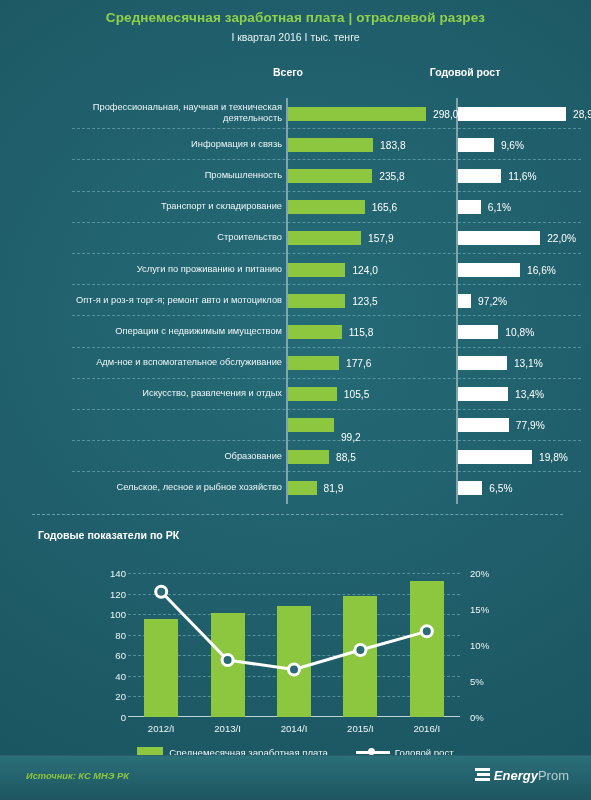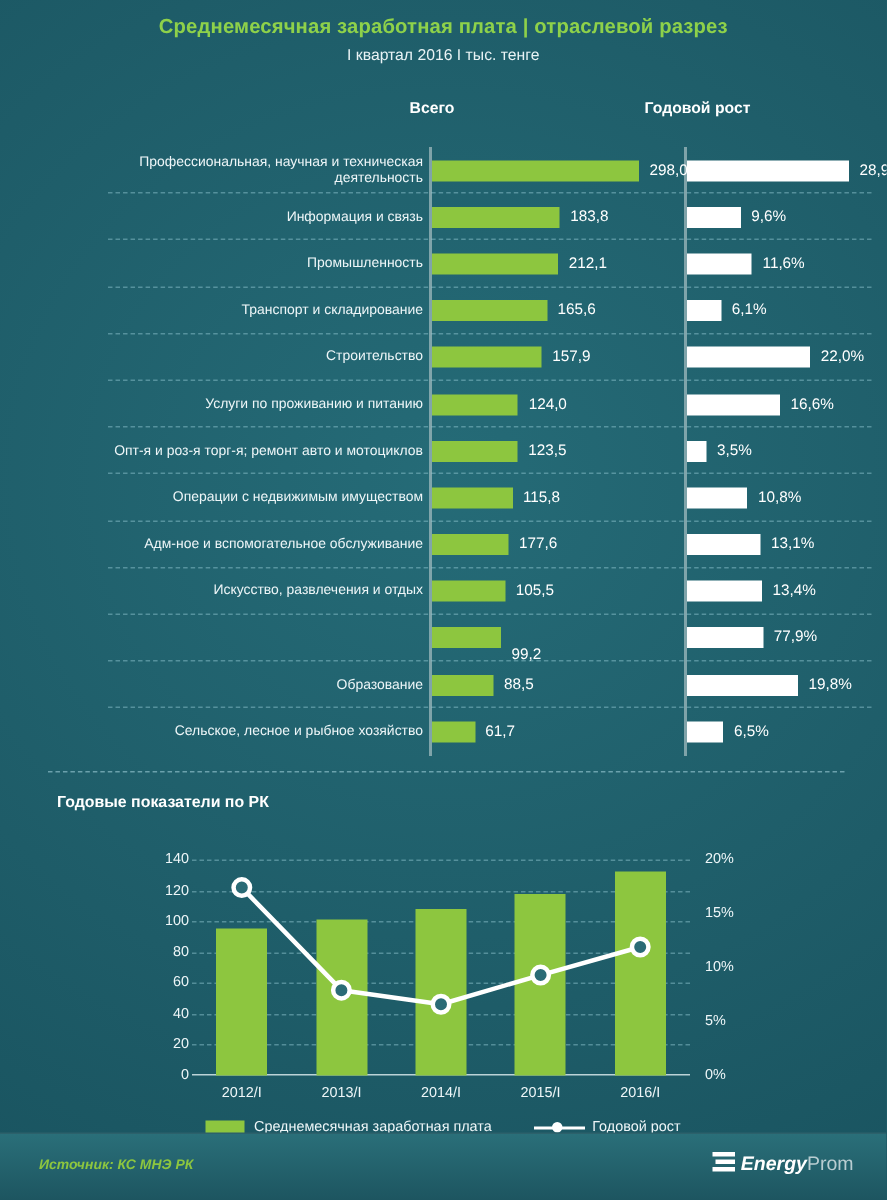--- a/index.html
+++ b/index.html
@@ -142,21 +142,21 @@
         <div class="rlabel">Информация и связь</div>
         <div class="gbar" style="width: 85.1154px;"></div>
         <div class="gval" style="left: 380.115px;">183,8</div>
         <div class="wbar" style="width: 35.8754px;"></div>
         <div class="wval" style="left: 500.875px;">9,6%</div>
         <div class="rowline"></div>
       </div>
       <div class="row">
         <div class="rlabel">Промышленность</div>
         <div class="gbar" style="width: 84.2356px;"></div>
-        <div class="gval" style="left: 379.236px;">212,1</div>
+        <div class="gval" style="left: 379.236px;">235,8</div>
         <div class="wbar" style="width: 43.3495px;"></div>
         <div class="wval" style="left: 508.349px;">11,6%</div>
         <div class="rowline"></div>
       </div>
       <div class="row">
         <div class="rlabel">Транспорт и складирование</div>
         <div class="gbar" style="width: 76.6872px;"></div>
         <div class="gval" style="left: 371.687px;">165,6</div>
         <div class="wbar" style="width: 22.7958px;"></div>
         <div class="wval" style="left: 487.796px;">6,1%</div>
@@ -176,21 +176,21 @@
         <div class="gval" style="left: 352.423px;">124,0</div>
         <div class="wbar" style="width: 62.0346px;"></div>
         <div class="wval" style="left: 527.035px;">16,6%</div>
         <div class="rowline"></div>
       </div>
       <div class="row">
         <div class="rlabel">Опт-я и роз-я торг-я; ремонт авто и мотоциклов</div>
         <div class="gbar" style="width: 57.1913px;"></div>
         <div class="gval" style="left: 352.191px;">123,5</div>
         <div class="wbar" style="width: 13.0796px;"></div>
-        <div class="wval" style="left: 478.08px;">3,5%</div>
+        <div class="wval" style="left: 478.08px;">97,2%</div>
         <div class="rowline"></div>
       </div>
       <div class="row">
         <div class="rlabel">Операции с недвижимым имуществом</div>
         <div class="gbar" style="width: 53.6255px;"></div>
         <div class="gval" style="left: 348.626px;">115,8</div>
         <div class="wbar" style="width: 40.3599px;"></div>
         <div class="wval" style="left: 505.36px;">10,8%</div>
         <div class="rowline"></div>
       </div>
@@ -221,21 +221,21 @@
         <div class="rlabel">Образование</div>
         <div class="gbar" style="width: 40.9832px;"></div>
         <div class="gval" style="left: 335.983px;">88,5</div>
         <div class="wbar" style="width: 73.9931px;"></div>
         <div class="wval" style="left: 538.993px;">19,8%</div>
         <div class="rowline"></div>
       </div>
       <div class="row">
         <div class="rlabel">Сельское, лесное и рыбное хозяйство</div>
         <div class="gbar" style="width: 28.5725px;"></div>
-        <div class="gval" style="left: 323.572px;">61,7</div>
+        <div class="gval" style="left: 323.572px;">81,9</div>
         <div class="wbar" style="width: 24.2907px;"></div>
         <div class="wval" style="left: 489.291px;">6,5%</div>
       </div>
     </div>
 
   <div class="divider"></div>
   <div class="section-title">Годовые показатели по РК</div>
 
   <div id="combo">
     <div class="plot">

